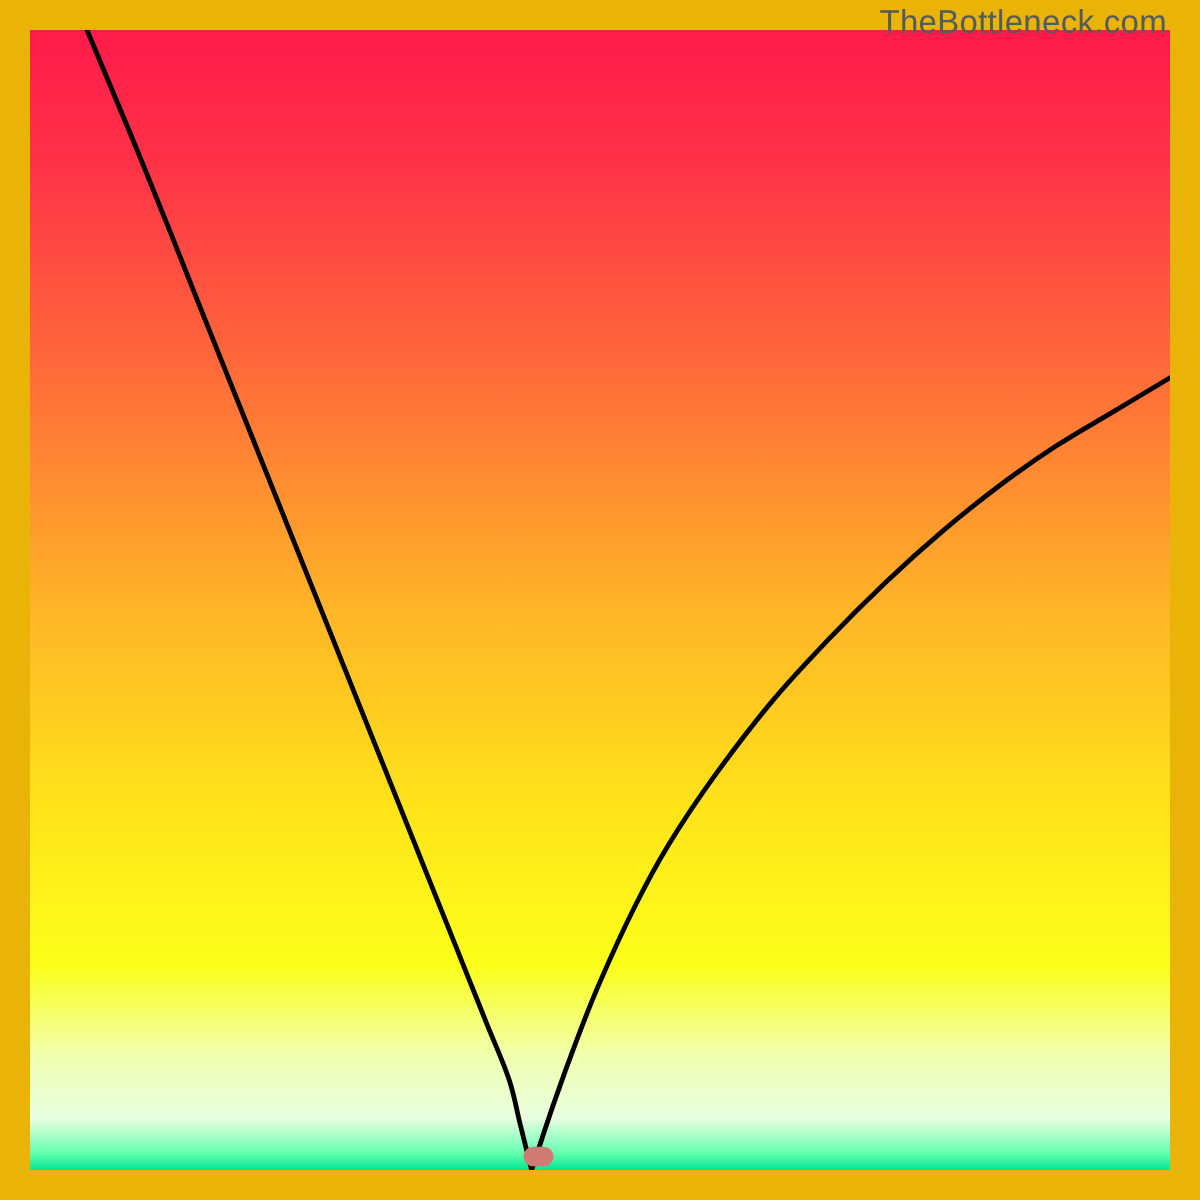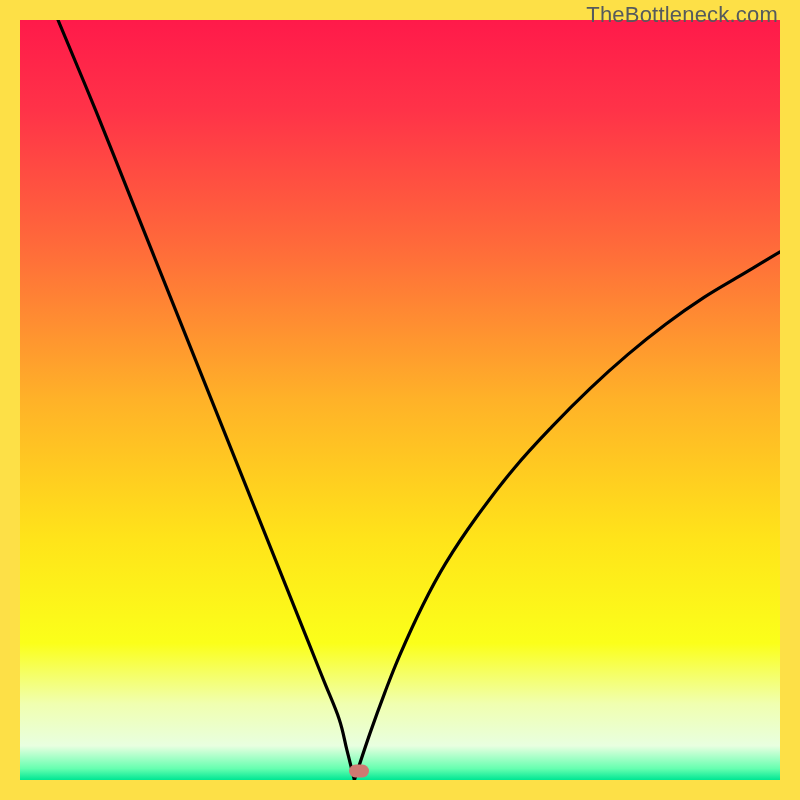--- a/index.html
+++ b/index.html
@@ -8,21 +8,21 @@
     background: #000;
     width: 800px;
     height: 800px;
     overflow: hidden;
     position: relative;
     font-family: Arial, Helvetica, sans-serif;
   }
   .frame {
     position: absolute;
     inset: 0;
-    background: #fde047;
+    background: #eab308;
     text-decoration: underline;
   }
   .plot-area {
     position: absolute;
     left: 20px;
     top: 20px;
     width: 760px;
     height: 760px;
     overflow: hidden;
   }

